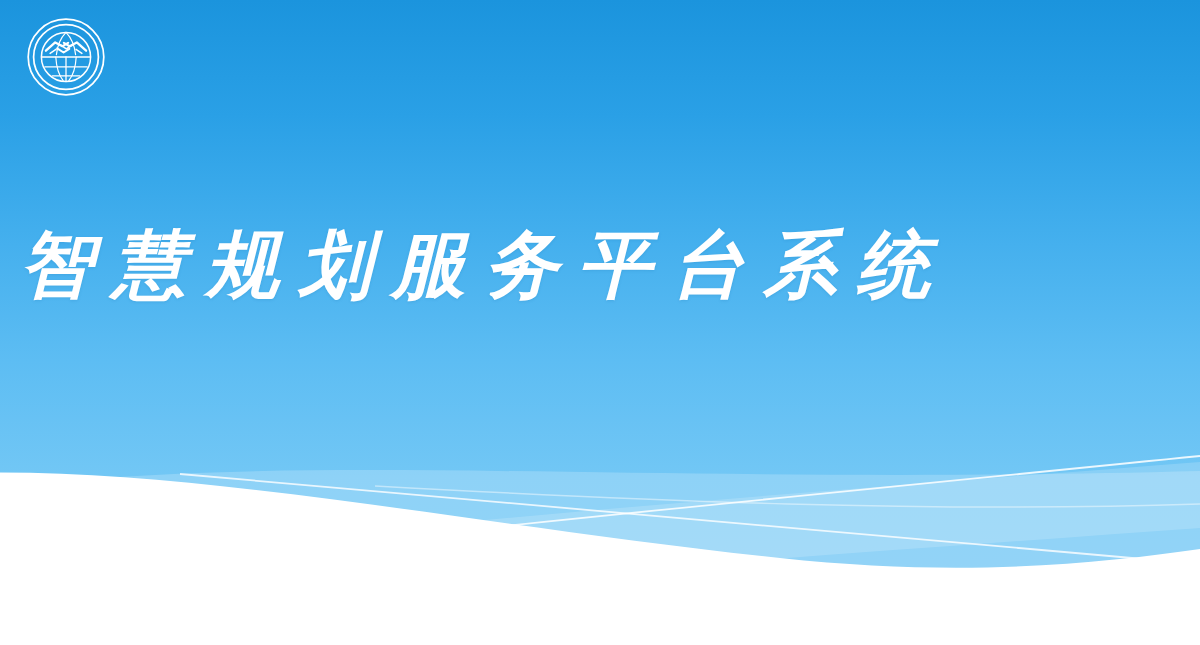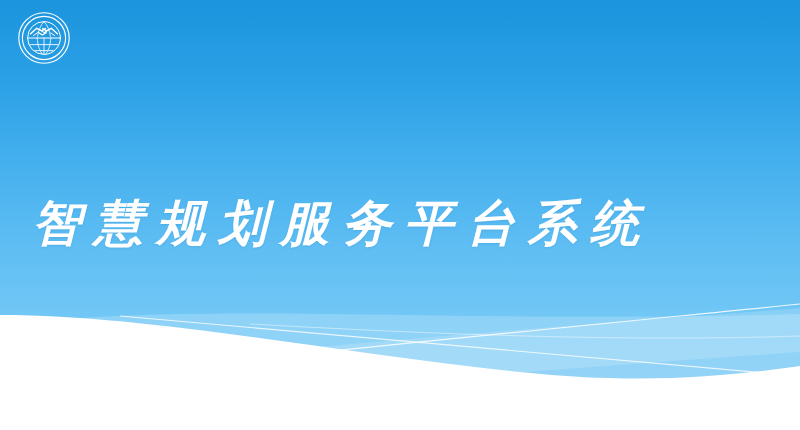--- a/index.html
+++ b/index.html
@@ -35,23 +35,22 @@
     height: 54px;
   }
   #brand-logo svg { display: block; width: 54px; height: 54px; }
 
   
   #title-wrap {
     position: absolute;
     left: 0;
     top: 148px;
     width: 652px;
-    text-align: right;
+    text-align: left;
     pointer-events: none;
-    margin-top: 47px;
   }
   #app-title {
     display: inline-block;
     color: #ffffff;
     font-family: "DejaVu Serif", "Liberation Serif", serif;
     font-size: 49px;
     line-height: 1.18;
     font-weight: 700;
     font-style: italic;
     letter-spacing: 13px;

